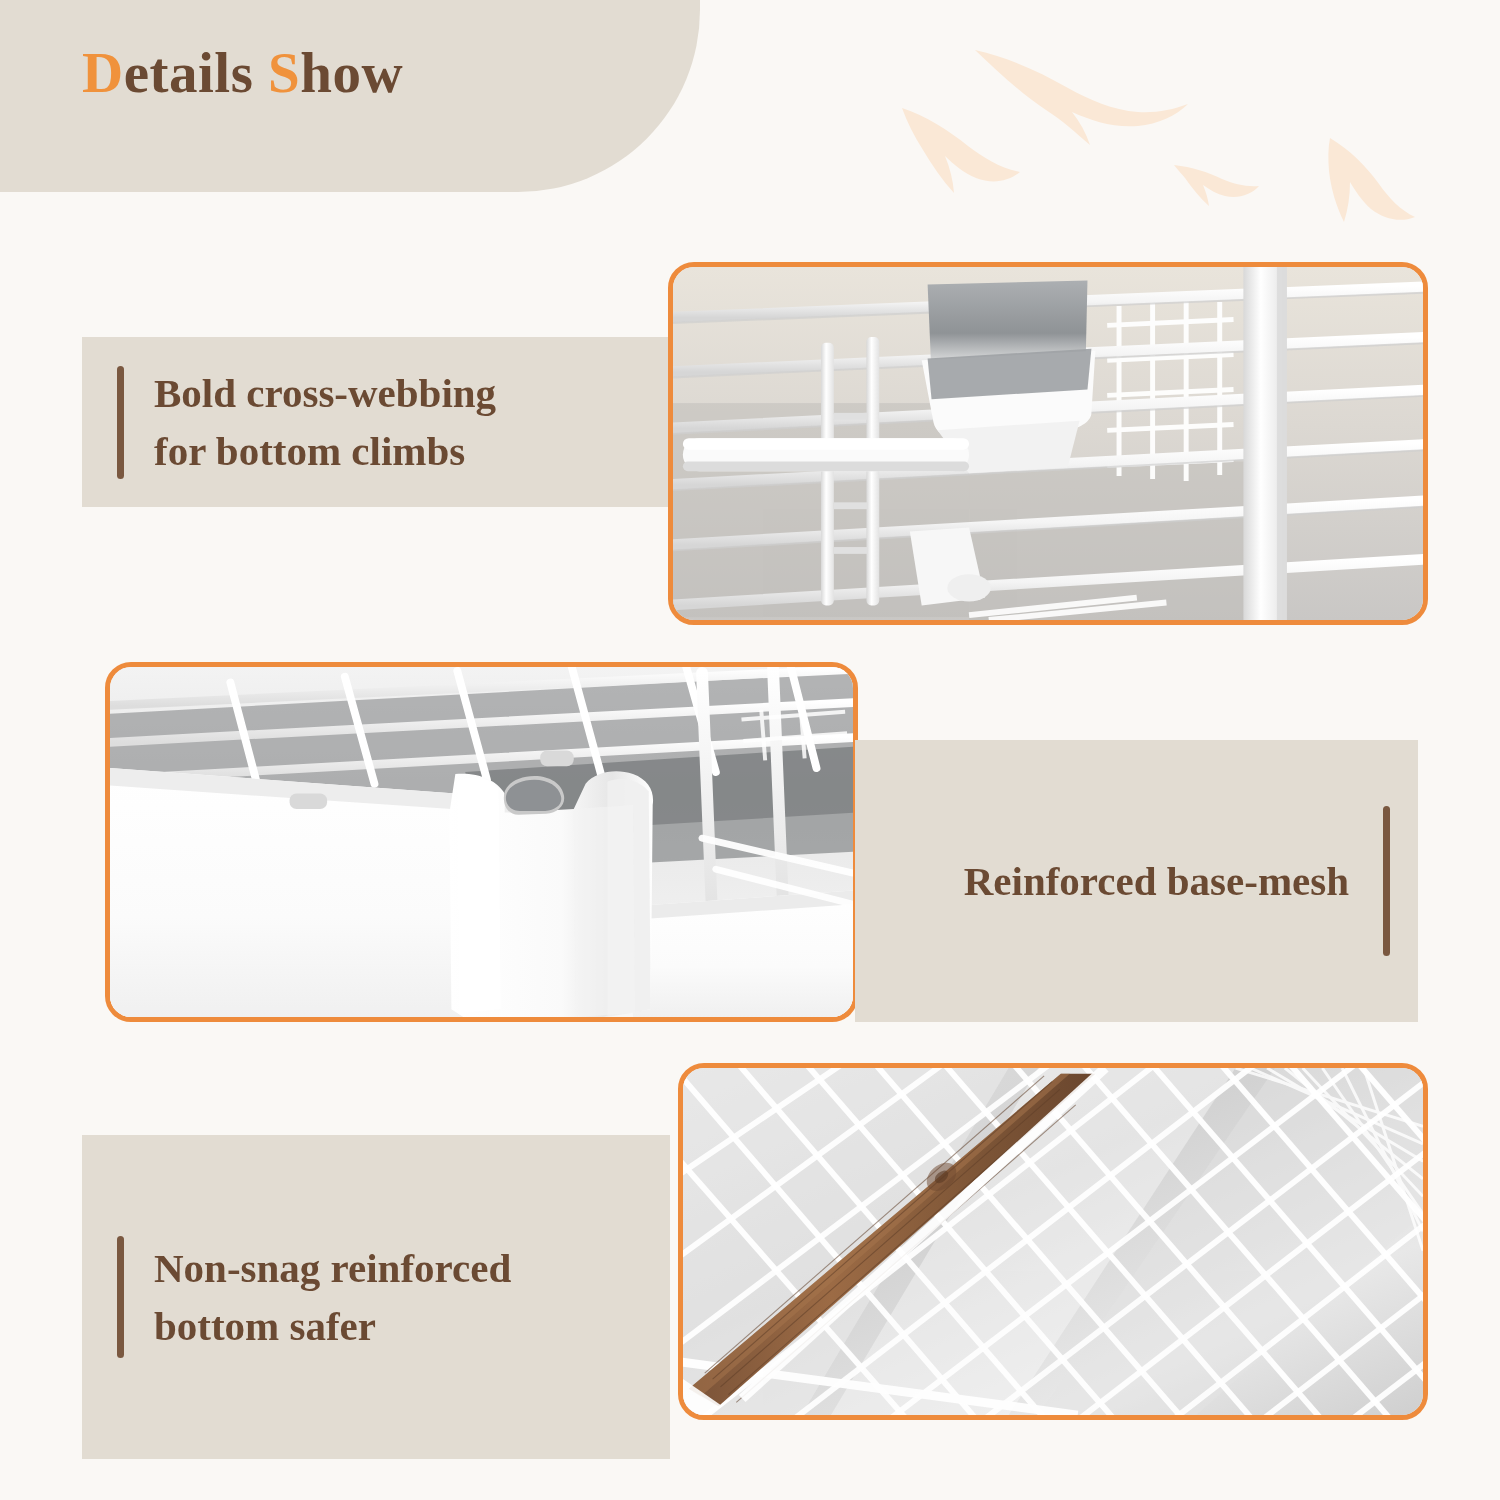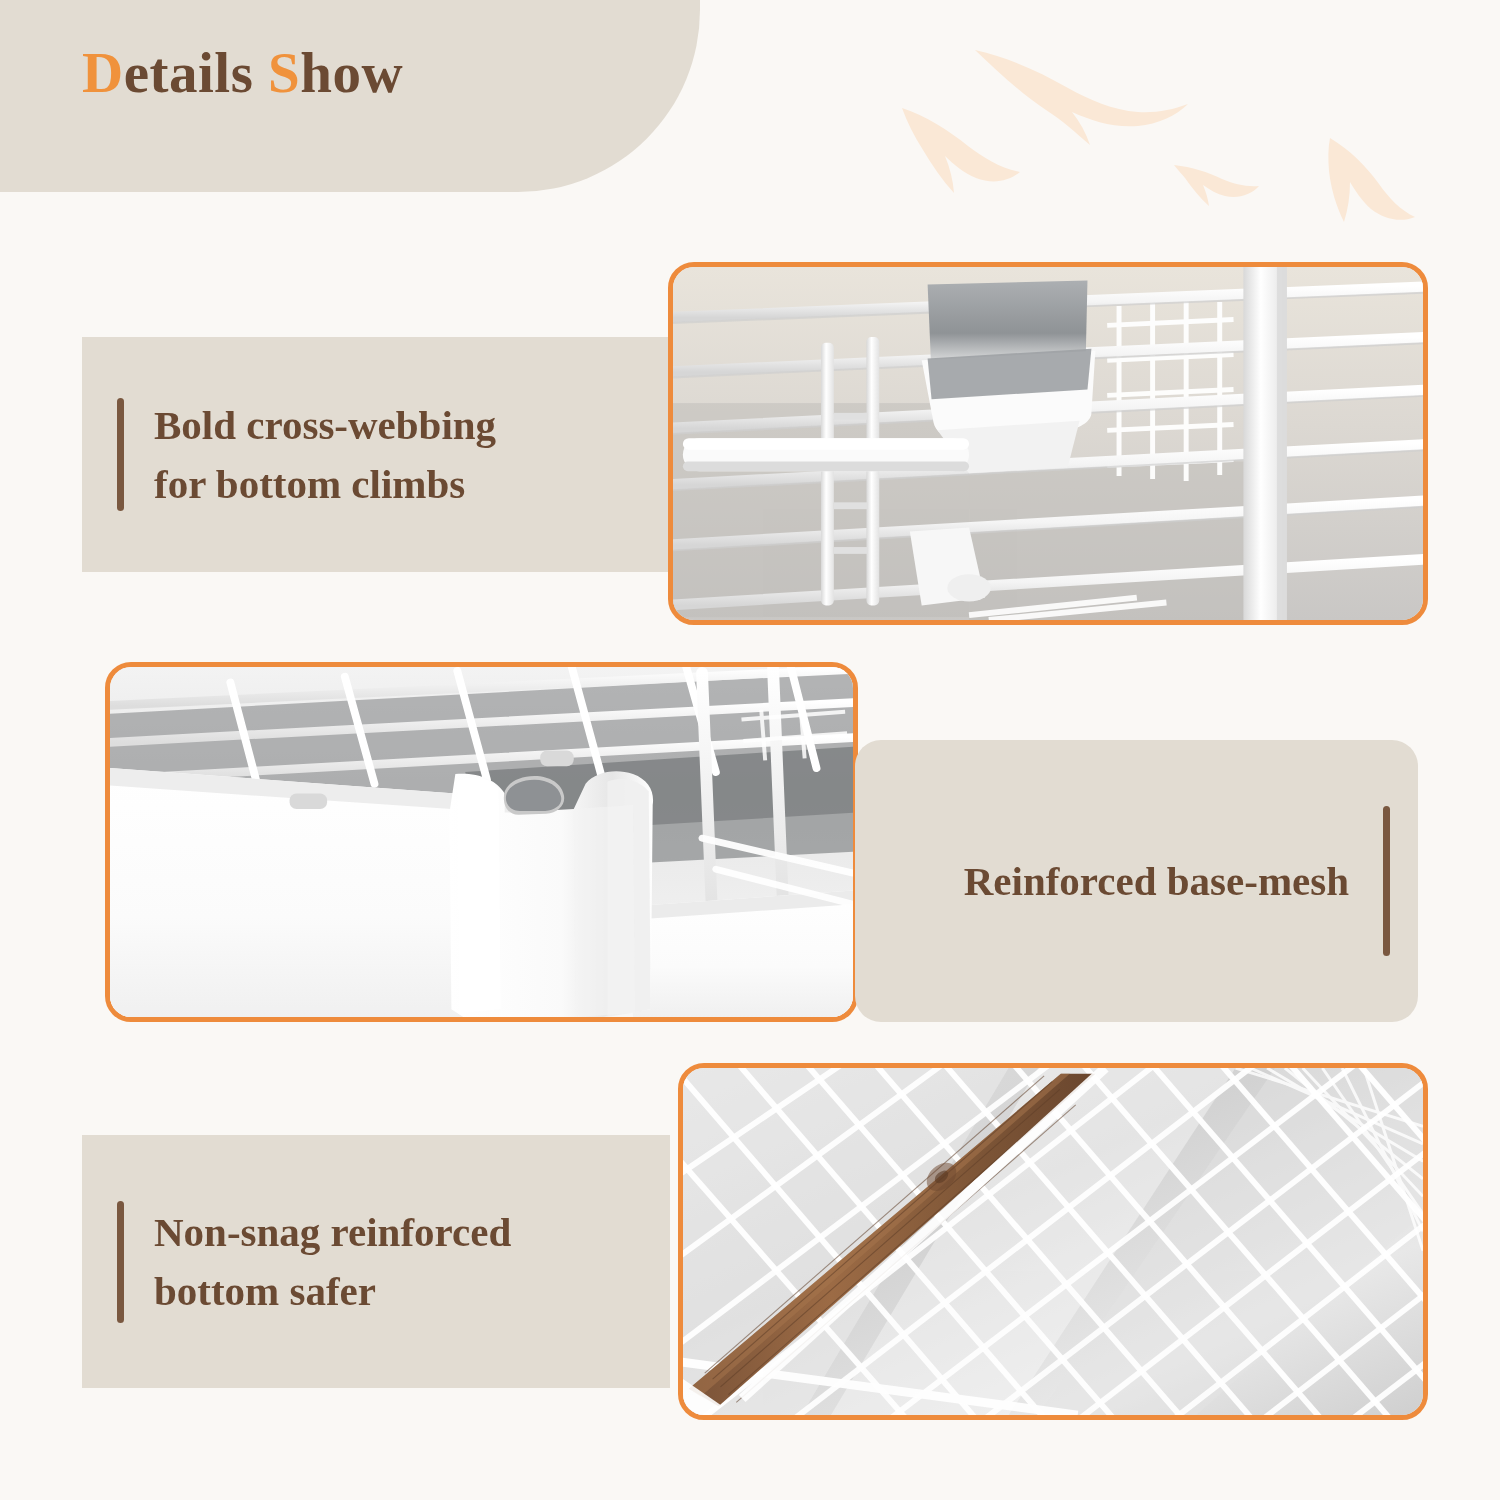--- a/index.html
+++ b/index.html
@@ -31,26 +31,26 @@
   .caption{
     position:absolute;background:#E2DCD2;
     display:flex;align-items:center;box-sizing:border-box;
   }
   .caption .bar{
     width:7px;border-radius:4px;background:#7A5840;flex:none;
   }
   .caption .txt{
     color:#6B4A33;font-size:41px;line-height:1.42;font-weight:700;
   }
-  .cap1{left:82px;top:337px;width:588px;height:235px;padding:0 26px 0 35px;}
+  .cap1{left:82px;top:337px;width:588px;height:170px;padding:0 26px 0 35px;}
   .cap1 .bar{height:113px;margin-right:30px;}
-  .cap2{left:855px;top:740px;width:563px;height:282px;padding:0 28px 0 34px;justify-content:flex-end;border-radius:26px;}
+  .cap2{left:855px;top:740px;width:563px;height:282px;padding:0 28px 0 34px;justify-content:flex-end;}
   .cap2 .txt{text-align:right;}
   .cap2 .bar{height:150px;margin-left:34px;order:2;}
-  .cap3{left:82px;top:1135px;width:588px;height:253px;padding:0 26px 0 35px;}
+  .cap3{left:82px;top:1135px;width:588px;height:324px;padding:0 26px 0 35px;}
   .cap3 .bar{height:122px;margin-right:30px;}
 
   
   .photo{
     position:absolute;box-sizing:border-box;
     border:5px solid #EE8B3C;border-radius:26px;
     overflow:hidden;background:#EFEFEF;
   }
   .photo .inner{position:absolute;inset:0;overflow:hidden;}
   .ph1{left:668px;top:262px;width:760px;height:363px;}

